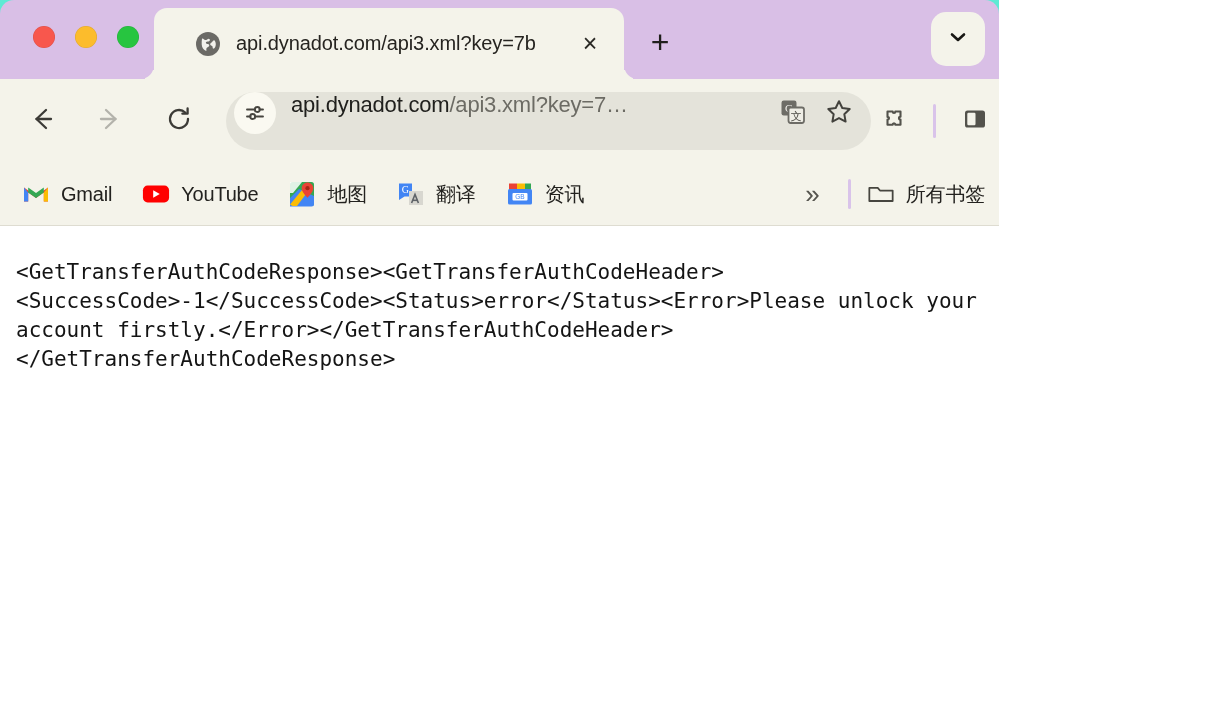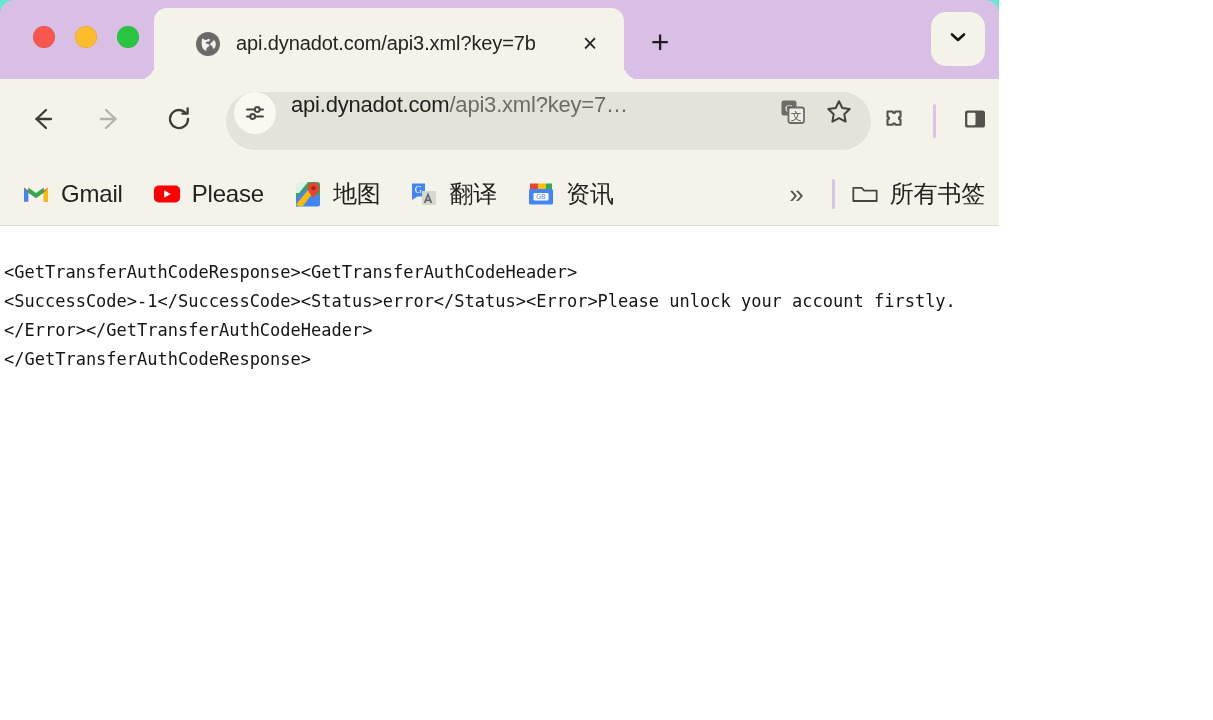--- a/index.html
+++ b/index.html
@@ -274,21 +274,21 @@
   .bm-ico {
     width: 28px;
     height: 28px;
     flex: 0 0 28px;
     display: flex;
     align-items: center;
     justify-content: center;
   }
   .bm-label {
     margin-left: 11px;
-    font-size: 24px;
+    font-size: 20px;
     color: #23221f;
     white-space: nowrap;
     letter-spacing: -0.2px;
   }
   .bm-right {
     margin-left: auto;
     display: flex;
     align-items: center;
     padding-right: 14px;
   }
@@ -308,23 +308,23 @@
 
   
   .page {
     position: relative;
     height: 494px;
     background: #ffffff;
     overflow: hidden;
   }
   .xml-body {
     margin: 0;
-    padding: 32px 16px 0 4px;
+    padding: 32px 16px 0 16px;
     font-family: "DejaVu Sans Mono", "Liberation Mono", monospace;
-    font-size: 17px;
+    font-size: 21px;
     line-height: 29px;
     color: #141414;
     white-space: pre-wrap;
     word-break: break-word;
     letter-spacing: 0px;
   }
   .watermark {
     position: absolute;
     right: 14px;
     bottom: 10px;
@@ -462,21 +462,21 @@
       <span class="bm-label">Gmail</span>
     </div>
 
     <div class="bm-item">
       <span class="bm-ico">
         <svg width="30" height="22" viewBox="0 0 30 22">
           <rect x="1" y="2" width="28" height="18" rx="5" fill="#ff0000"></rect>
           <path d="M12 7l7 4-7 4z" fill="#ffffff"></path>
         </svg>
       </span>
-      <span class="bm-label">Please</span>
+      <span class="bm-label">YouTube</span>
     </div>
 
     <div class="bm-item">
       <span class="bm-ico">
         <svg width="28" height="28" viewBox="0 0 28 28">
           <rect x="2" y="2" width="24" height="24" rx="2.5" fill="#34a853"></rect>
           <path d="M2 18l9-9 15 7v8a2.5 2.5 0 0 1-2.5 2.5H2z" fill="#4285f4"></path>
           <path d="M2 24.5L14 10l4 4-9 12H4.5z" fill="#fbbc04"></path>
           <path d="M2 2h12l-9 11H2z" fill="#ffffff" opacity="0.85"></path>
           <path d="M19.5 2.5c3.2 0 5.8 2.6 5.8 5.8 0 4-5.8 9.5-5.8 9.5s-5.8-5.5-5.8-9.5c0-3.2 2.6-5.8 5.8-5.8z" fill="#ea4335"></path>

